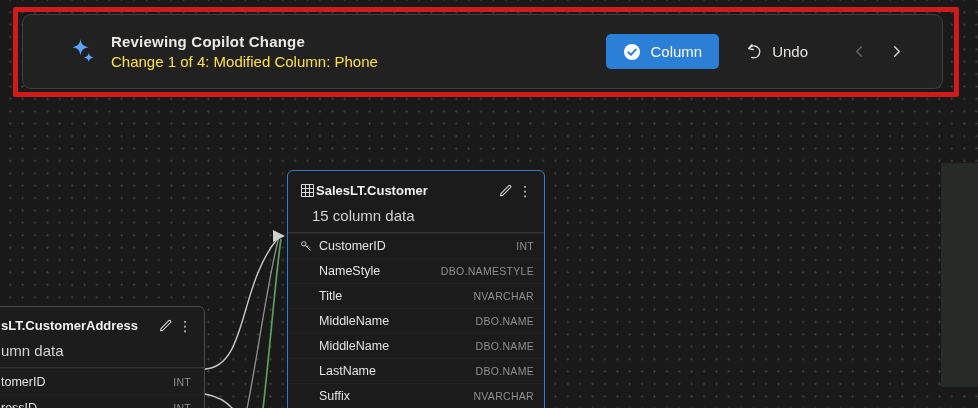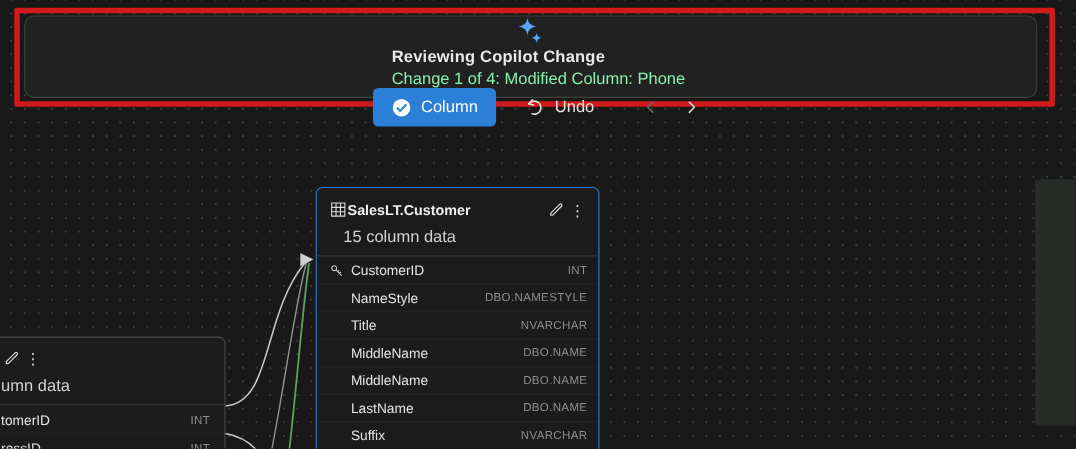--- a/index.html
+++ b/index.html
@@ -17,26 +17,26 @@
   
   .highlight-box {
     position:absolute; left:13px; top:7px; width:946px; height:90px;
     border:5px solid #d11b1b; border-radius:2px; z-index:9; pointer-events:none;
   }
 
   
   .banner {
     position:absolute; left:22px; top:14px; width:921px; height:75px;
     background:#212121; border:1px solid #3f3f3f; border-radius:9px;
-    display:flex; align-items:center; padding:0 34px 0 48px; z-index:10;flex-direction:column;
+    display:flex; align-items:center; padding:0 34px 0 48px; z-index:10;
   }
   .banner .sparkle { width:26px; height:28px; margin-right:14px; flex:0 0 auto; }
   .banner-text { flex:1 1 auto; min-width:0; }
   .banner-title { font-size:15px; font-weight:bold; color:#ebe9e6; letter-spacing:.2px; }
-  .banner-sub   { font-size:15px; color:#86efac; margin-top:3px; }
+  .banner-sub   { font-size:15px; color:#fde047; margin-top:3px; }
   .banner-actions { display:flex; align-items:center; flex:0 0 auto; }
   .accept-btn {
     display:flex; align-items:center; gap:9px; height:35px; padding:0 17px;
     background:#2b7fd6; border:none; border-radius:5px; cursor:pointer;
     color:#ffffff; font-size:15px; font-family:inherit;
   }
   .undo-btn {
     display:flex; align-items:center; gap:8px; height:35px; padding:0 10px;
     background:transparent; border:none; cursor:pointer;
     color:#e6e4e1; font-size:15px; font-family:inherit; margin-left:16px;
@@ -186,20 +186,21 @@
   </div>
   <div class="col-row">
     <span class="col-icon"></span>
     <span class="col-name">Suffix</span>
     <span class="col-type">NVARCHAR</span>
   </div>
 </div>
 
 <div class="table-card address-card">
   <div class="card-header">
+    <span class="card-title">sLT.CustomerAddress</span>
     <button class="card-action">
       <svg width="15" height="15" viewBox="0 0 16 16">
         <path d="M2.8 13.2 L3.1 11.3 L11.5 2.9 A1.35 1.35 0 0 1 13.4 4.8 L5 13.2 L2.8 13.5 Z" fill="none" stroke="#dcdcdc" stroke-width="1.1" stroke-linejoin="round"></path>
       </svg>
     </button>
     <button class="card-action">
       <span class="card-ellipsis">⋮</span>
     </button>
   </div>
   <div class="card-sub">umn data</div>

